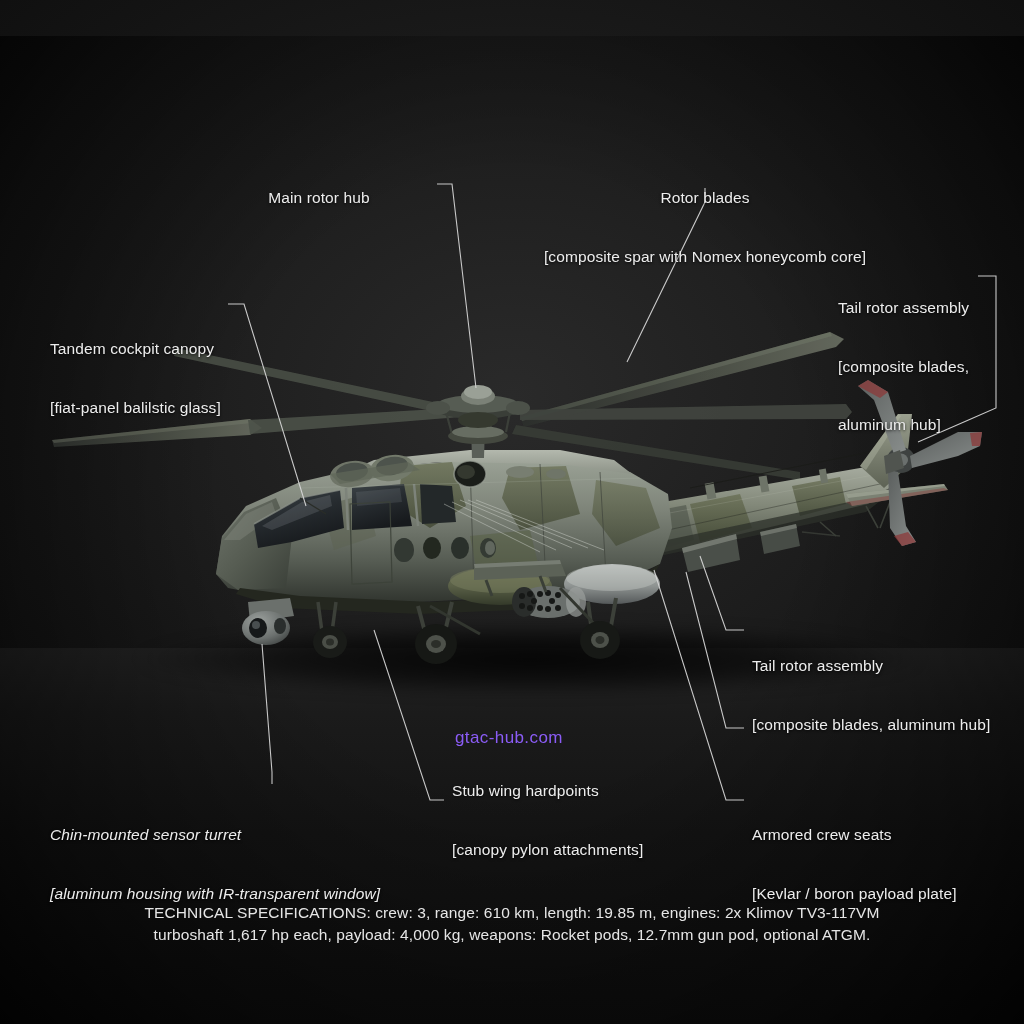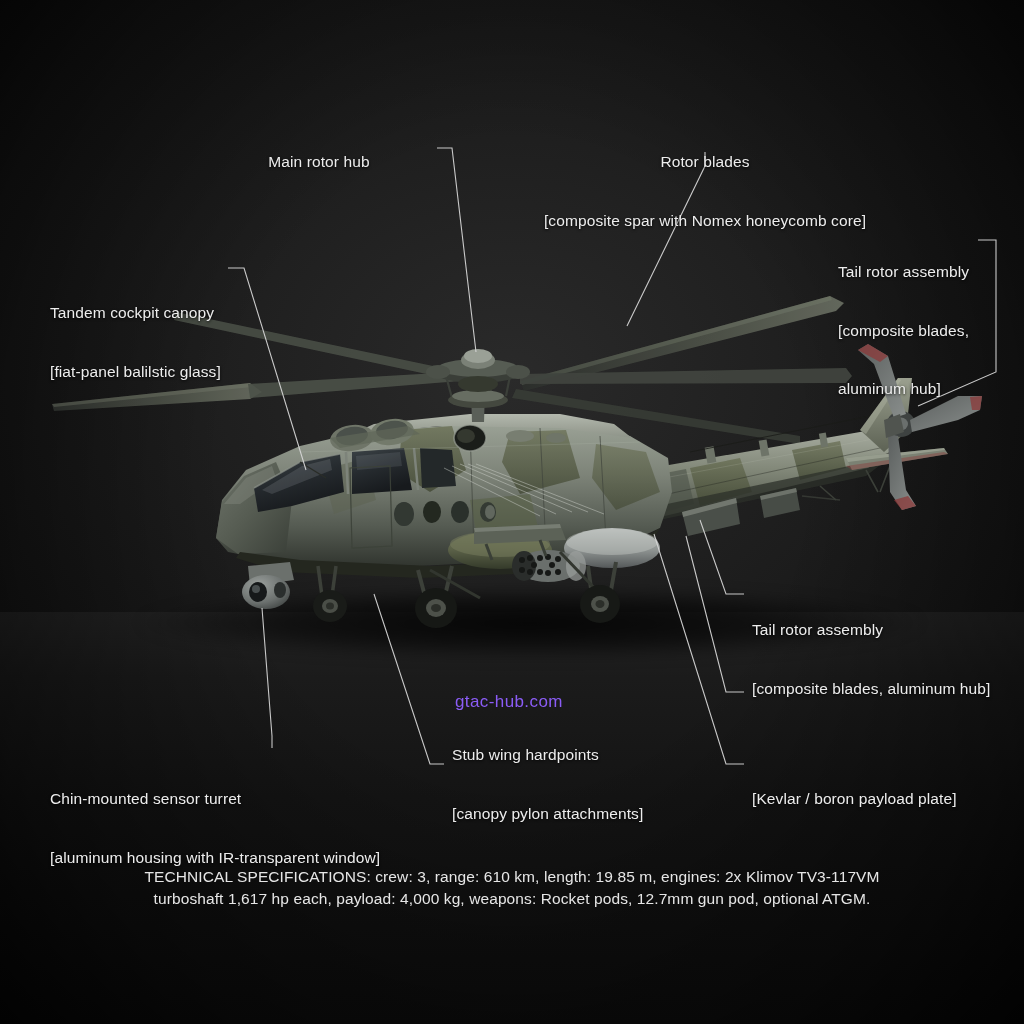--- a/index.html
+++ b/index.html
@@ -2,21 +2,21 @@
 <html><head>
 <meta charset="utf-8">
 <style>
   * { margin:0; padding:0; box-sizing:border-box; }
   html,body { background:#0c0c0c; }
   body {
     width:1024px; height:1024px; position:relative; overflow:hidden;
     font-family:"Liberation Sans", sans-serif;
     color:#e8e8e8;
   }
-  #stage { position:absolute; inset:0; }
+  #stage { position:absolute; inset:0;margin-top:36px; }
 
   
   .bg-base { position:absolute; inset:0; background:#111111; }
   .bg-glow {
     position:absolute; left:50%; top:42%; width:1500px; height:1100px;
     transform:translate(-50%,-50%);
     background:radial-gradient(ellipse at 50% 45%, #2a2a2a 0%, #1e1e1e 30%, #141414 55%, #0c0c0c 78%, #080808 100%);
   }
   .bg-vignette {
     position:absolute; inset:0;
@@ -400,24 +400,25 @@
     <span class="ln">[fiat-panel balilstic glass]</span>
   </div>
 
   <div class="label lft" style="left:752px; top:581px; width:270px;">
     <span class="ln">Tail rotor assembly</span>
     <span class="ln">[composite blades, aluminum hub]</span>
   </div>
 
 
   <div class="label lft" style="left:752px; top:750px; width:260px;">
+    <span class="ln">Armored crew seats</span>
     <span class="ln">[Kevlar / boron payload plate]</span>
   </div>
 
-  <div class="label lft" style="left:50px; top:750px; width:340px;">
+  <div class="label lft" style="left:50px; top:750px; width:340px;font-style:italic;">
     <span class="ln">Chin-mounted sensor turret</span>
     <span class="ln">[aluminum housing with IR-transparent window]</span>
   </div>
 
   <div class="label lft" style="left:452px; top:706px; width:250px;">
     <span class="ln">Stub wing hardpoints</span>
     <span class="ln">[canopy pylon attachments]</span>
   </div>
 
   <div class="watermark">gtac-hub.com</div>

